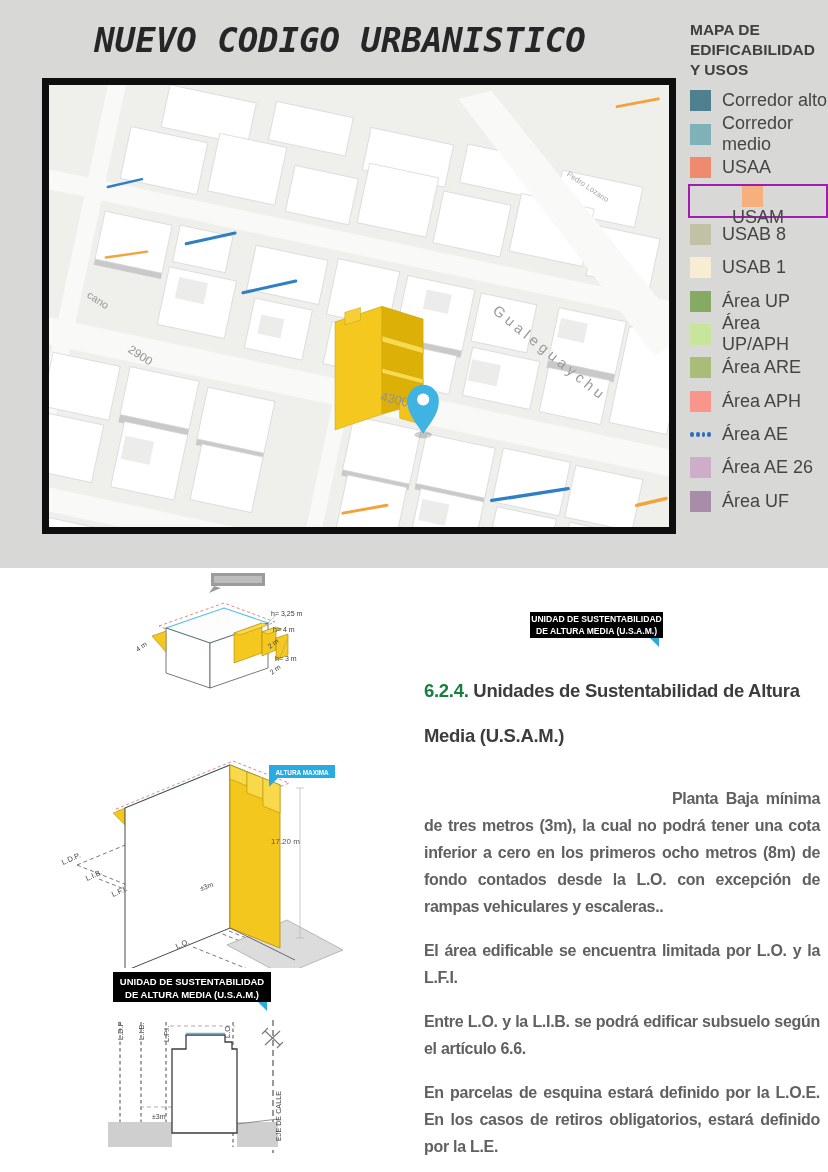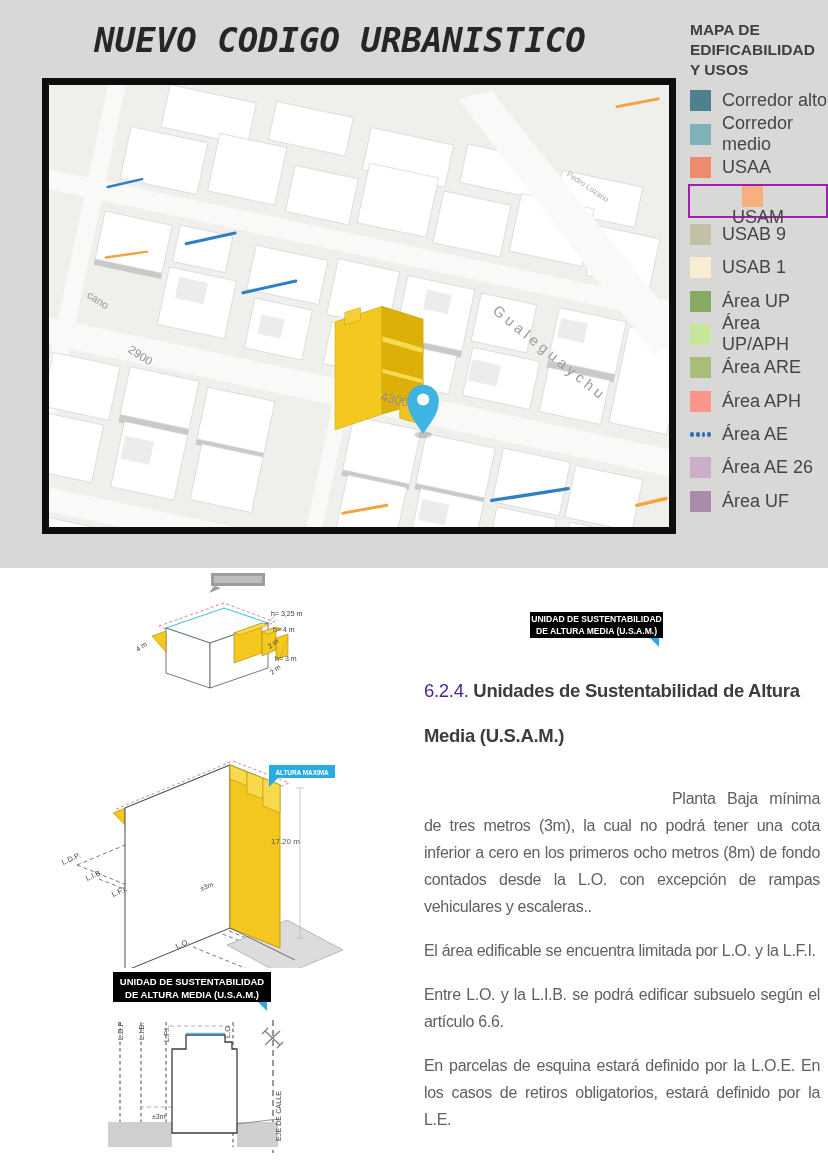--- a/index.html
+++ b/index.html
@@ -27,22 +27,22 @@
   
   .bottom-section{position:absolute;left:0;top:568px;width:828px;height:604px;background:#ffffff;}
   .tag{position:absolute;background:#000000;color:#fff;font-weight:bold;text-align:center;}
   .tag .tail{position:absolute;width:0;height:0;border-top:9px solid #29abe2;
              border-left:9px solid transparent;right:4px;bottom:-9px;}
   .banner-left{left:113px;top:404px;width:158px;height:27px;font-size:9.5px;line-height:1.4;padding-top:3px;}
   .tag-right{left:530px;top:44px;width:133px;height:24px;font-size:8.6px;line-height:1.38;padding-top:2px;}
   .article{position:absolute;left:424px;top:100px;width:396px;color:#606060;}
   .article h2{margin:0 0 26px 0;font-size:18.5px;line-height:2.45;color:#3c3c3c;
               letter-spacing:-0.3px;font-weight:bold;}
-  .article h2 .num{color:#4c1d95;font-weight:normal;}
-  .article p{margin:0 0 17px 0;font-size:16px;line-height:27px;text-align:justify;letter-spacing:-0.3px;}
+  .article h2 .num{color:#15803d;font-weight:bold;}
+  .article p{margin:0 0 17px 0;font-size:16px;line-height:27px;text-align:justify;letter-spacing:-0.3px;font-weight:bold;}
   .article p.indent{text-indent:248px;}
   text{font-family:"Liberation Sans",sans-serif;}
 </style>
 </head>
 <body>
 
 <div class="page">
 
   <div class="top-section">
     <div class="main-title">NUEVO CODIGO URBANISTICO</div>
@@ -189,21 +189,21 @@
 
   <div class="legend-row hl">
     <span class="swatch" style="background-color: rgb(245, 176, 126);"></span>
 
     <span class="legend-label">USAM</span>
   </div>
 
   <div class="legend-row">
     <span class="swatch" style="background-color: rgb(195, 193, 165);"></span>
 
-    <span class="legend-label">USAB 9</span>
+    <span class="legend-label">USAB 8</span>
   </div>
 
   <div class="legend-row">
     <span class="swatch" style="background-color: rgb(248, 236, 210);"></span>
 
     <span class="legend-label">USAB 1</span>
   </div>
 
   <div class="legend-row">
     <span class="swatch" style="background-color: rgb(134, 169, 99);"></span>

